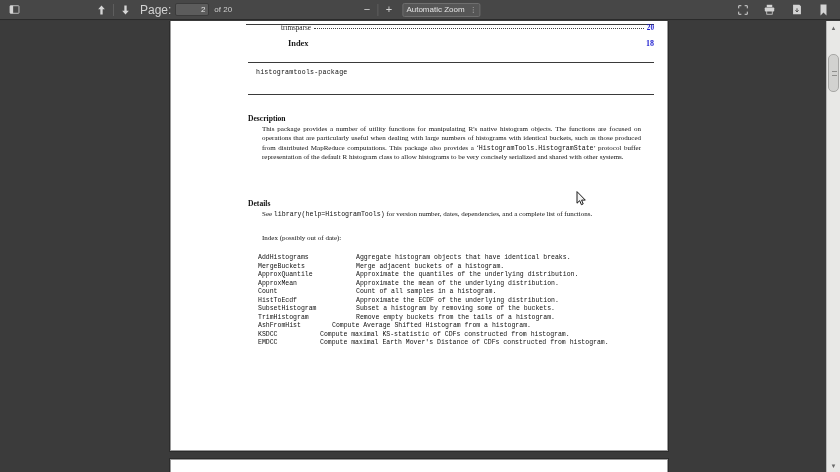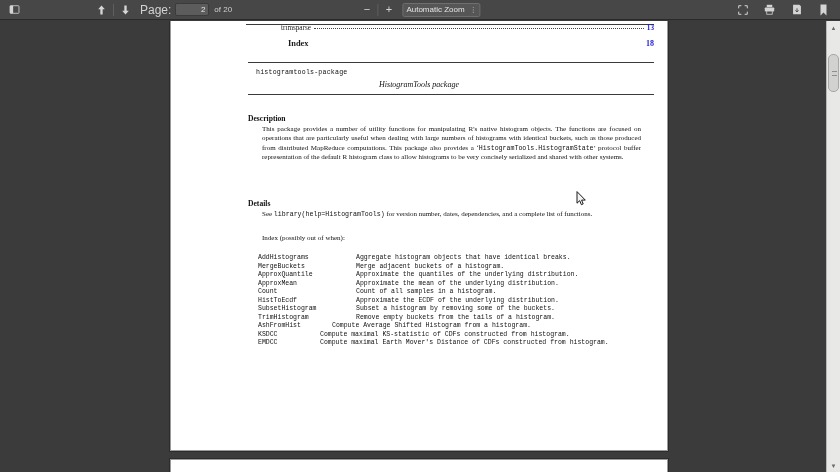--- a/index.html
+++ b/index.html
@@ -277,43 +277,42 @@
 <div id="viewer">
 
   <div class="page" id="page-1">
     <div class="page-inner">
 
       <div class="toc-rule-top"></div>
 
       <div class="toc-row" id="toc-trimsparse">
         <span class="nm">trimsparse</span>
         <span class="dots"></span>
-        <span class="pg">13</span>
+        <span class="pg">20</span>
       </div>
 
       <div class="toc-row" id="toc-index">
         <span class="nm">Index</span>
         <span class="dots" style="border:none"></span>
         <span class="pg">18</span>
       </div>
 
       <div class="hdr-rule" id="hdr-rule-top"></div>
       <div id="pkg-id">histogramtools-package</div>
-      <div id="pkg-title">HistogramTools package</div>
       <div class="hdr-rule" id="hdr-rule-bot"></div>
 
       <div class="sec-head" id="head-description">Description</div>
 
       <div class="body-par" id="par-description"><span>This package provides a number of utility functions for manipulating R's native histogram objects. The functions are focused on operations that are particularly useful when dealing with large numbers of histograms with identical buckets, such as those produced from distributed MapReduce computations. This package also provides a ‘</span><span class="mono">HistogramTools.HistogramState</span><span>’ protocol buffer representation of the default R histogram class to allow histograms to be very concisely serialized and shared with other systems.</span></div>
 
       <div class="sec-head" id="head-details">Details</div>
 
       <div class="body-par" id="par-details"><span>See </span><span class="mono">library(help=HistogramTools)</span><span> for version number, dates, dependencies, and a complete list of functions.</span></div>
 
-      <div id="par-index-note">Index (possibly out of when):</div>
+      <div id="par-index-note">Index (possibly out of date):</div>
 
       <div id="fn-table"><div class="fn-row"><span class="fn-name">AddHistograms</span><span class="fn-desc" style="left: 98px;">Aggregate histogram objects that have identical breaks.</span></div><div class="fn-row"><span class="fn-name">MergeBuckets</span><span class="fn-desc" style="left: 98px;">Merge adjacent buckets of a histogram.</span></div><div class="fn-row"><span class="fn-name">ApproxQuantile</span><span class="fn-desc" style="left: 98px;">Approximate the quantiles of the underlying distribution.</span></div><div class="fn-row"><span class="fn-name">ApproxMean</span><span class="fn-desc" style="left: 98px;">Approximate the mean of the underlying distribution.</span></div><div class="fn-row"><span class="fn-name">Count</span><span class="fn-desc" style="left: 98px;">Count of all samples in a histogram.</span></div><div class="fn-row"><span class="fn-name">HistToEcdf</span><span class="fn-desc" style="left: 98px;">Approximate the ECDF of the underlying distribution.</span></div><div class="fn-row"><span class="fn-name">SubsetHistogram</span><span class="fn-desc" style="left: 98px;">Subset a histogram by removing some of the buckets.</span></div><div class="fn-row"><span class="fn-name">TrimHistogram</span><span class="fn-desc" style="left: 98px;">Remove empty buckets from the tails of a histogram.</span></div><div class="fn-row"><span class="fn-name">AshFromHist</span><span class="fn-desc" style="left: 74px;">Compute Average Shifted Histogram from a histogram.</span></div><div class="fn-row"><span class="fn-name">KSDCC</span><span class="fn-desc" style="left: 62px;">Compute maximal KS-statistic of CDFs constructed from histogram.</span></div><div class="fn-row"><span class="fn-name">EMDCC</span><span class="fn-desc" style="left: 62px;">Compute maximal Earth Mover's Distance of CDFs constructed from histogram.</span></div></div>
 
       <svg id="cursor" viewBox="0 0 11 15">
         <path d="M1 0.6 L1 12.2 L3.7 9.7 L5.4 13.7 L7.2 12.9 L5.6 9.1 L9.3 9.1 Z" fill="#f2f2f2" stroke="#1a1a1a" stroke-width="1"></path>
       </svg>
 
     </div>
   </div>
 

